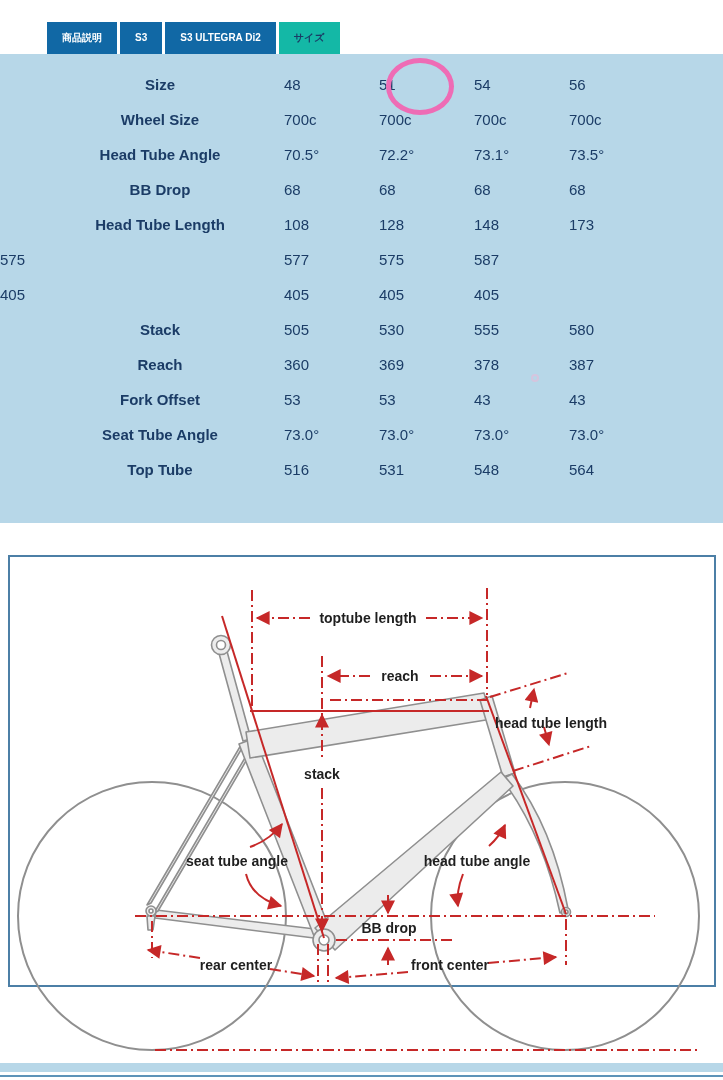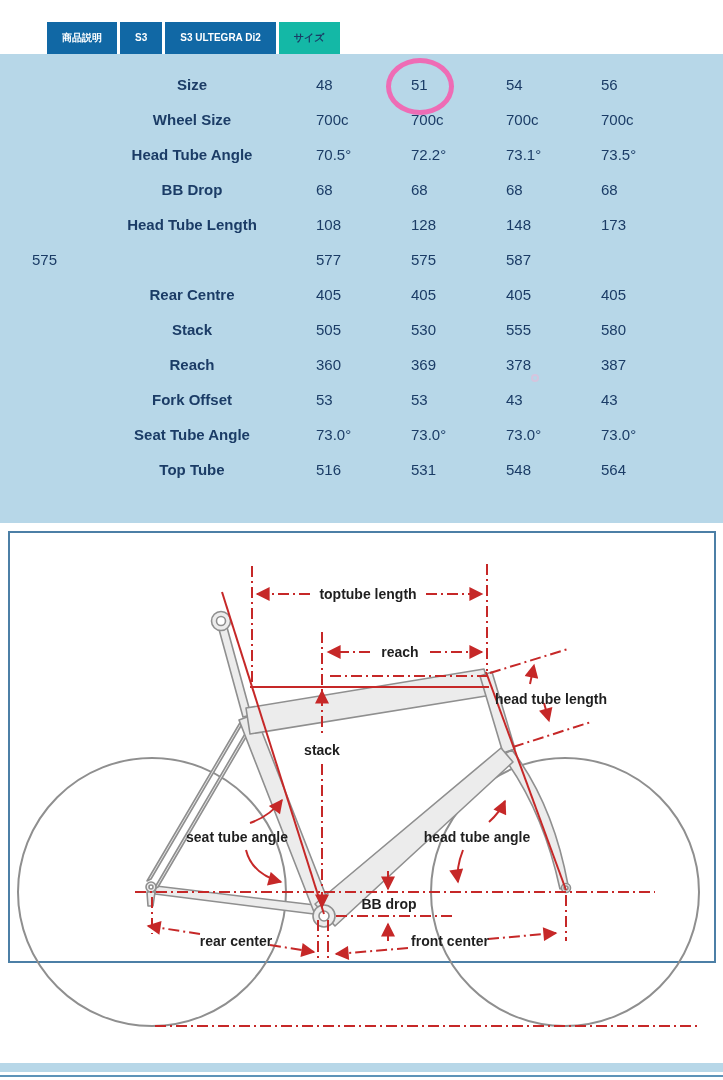--- a/index.html
+++ b/index.html
@@ -22,37 +22,37 @@
     background:#14b8a6;color:#1b3c66;
   }
   
   .geo-table{
     position:absolute;left:0;top:54px;width:723px;height:469px;
     background:#b7d7e8;padding-top:13px;box-sizing:border-box;
     color:#1b3c66;font-size:15px;
   }
   .row{
     display:grid;grid-template-columns:284px 95px 95px 95px 95px;
-    height:35px;align-items:center;padding-left:32px;
+    height:35px;align-items:center;
   }
   .cl{text-align:center;padding-left:36px;font-weight:bold;}
   .cv{text-align:left;}
   .hl-circle{
     position:absolute;left:386px;top:58px;width:68px;height:57px;
     border:5px solid #ee6cb5;border-radius:50%;box-sizing:border-box;
     pointer-events:none;
   }
   .hl-dot{
     position:absolute;left:531px;top:374px;width:8px;height:8px;
     border:2px solid #eeb7d6;border-radius:50%;opacity:.55;box-sizing:border-box;
     pointer-events:none;
   }
   
   .diagram-box{
-    position:absolute;left:8px;top:531px;width:708px;height:432px;
+    position:absolute;left:8px;top:555px;width:708px;height:432px;
     border:2px solid #4c7fa6;background:#ffffff;box-sizing:border-box;
   }
   .bottom-band{position:absolute;left:0;top:1063px;width:723px;height:9px;background:#b7d7e8;}
   .bottom-line{position:absolute;left:0;top:1075px;width:723px;height:2px;background:#5d93b8;}
   svg text{
     font-family:"Liberation Sans","DejaVu Sans",sans-serif;
     font-size:14px;font-weight:bold;fill:#1f1f1f;
   }
 </style>
 </head>
@@ -101,21 +101,20 @@
     <div class="cv">148</div>
     <div class="cv">173</div>
   </div>
   <div class="row">
     <div class="cv">575</div>
     <div class="cv">577</div>
     <div class="cv">575</div>
     <div class="cv">587</div>
   </div>
   <div class="row">
-    <div class="cl">Rear Centre</div>
     <div class="cv">405</div>
     <div class="cv">405</div>
     <div class="cv">405</div>
     <div class="cv">405</div>
   </div>
   <div class="row">
     <div class="cl">Stack</div>
     <div class="cv">505</div>
     <div class="cv">530</div>
     <div class="cv">555</div>

